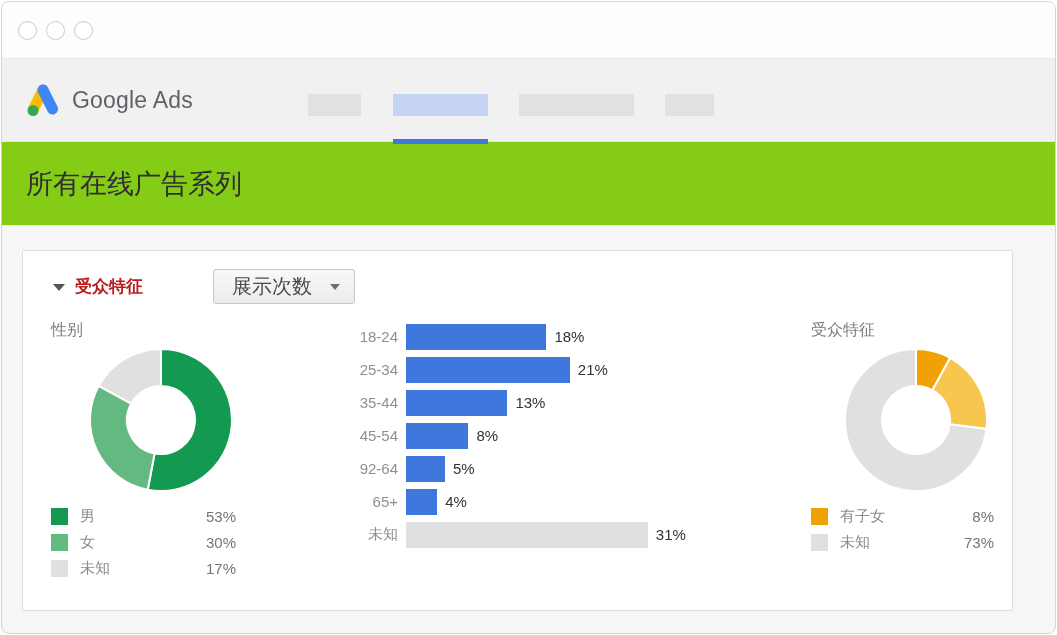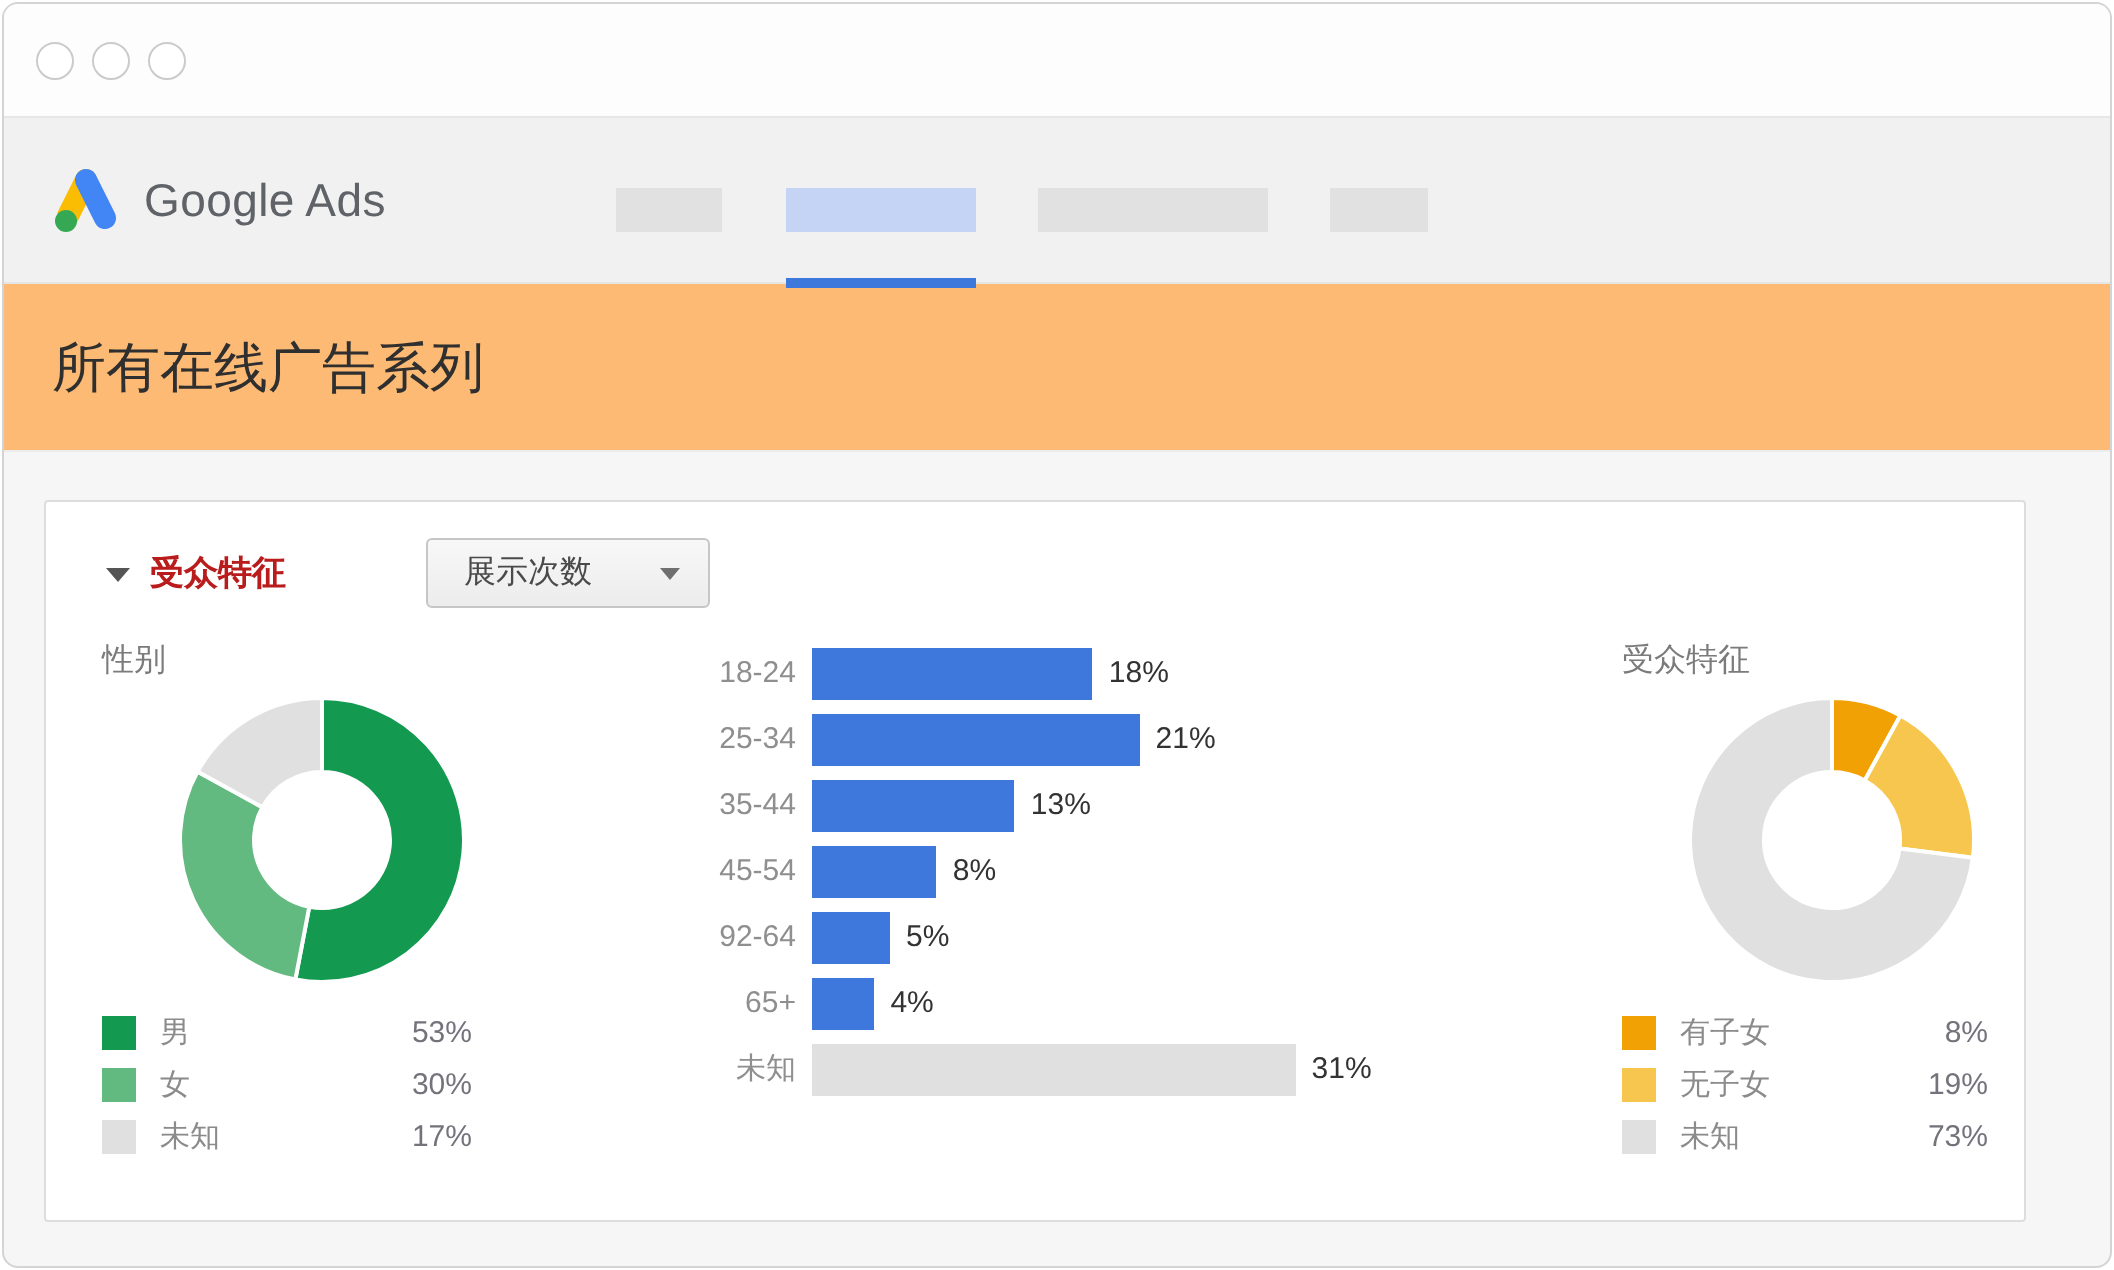--- a/index.html
+++ b/index.html
@@ -17,37 +17,37 @@
 
   
   .appbar { position:relative; height:83px; background:#f1f1f1; border-bottom:1px solid #e5e5e5; }
   .brand { position:absolute; left:22px; top:24px; display:flex; align-items:center; }
   .brand-text { margin-left:10px; font-size:23px; color:#5f6368; letter-spacing:.2px;text-align:right; }
   .navbar-block { position:absolute; top:35px; height:22px; background:#e1e1e1; }
   .navbar-block.active { background:#c5d4f4; }
   .nav-underline { position:absolute; top:80px; height:5px; background:#3d78dd; z-index:3; }
 
   
-  .pagebar { height:84px; background:#fdba74; display:flex; align-items:center; padding-left:24px;
+  .pagebar { height:84px; background:#84cc16; display:flex; align-items:center; padding-left:24px;
              border-bottom:1px solid #ececec; }
   .pagebar h1 { font-size:27px; font-weight:400; color:#2f2f2f; }
 
   
   .content { padding:24px 0 0 20px; }
   .card { width:991px; height:361px; background:#fff; border:1px solid #dddddd; border-radius:2px;
           padding:18px 0 0 28px; }
 
   .card-head { display:flex; align-items:center; height:35px; }
   .collapse-caret { width:0; height:0; border-left:6px solid transparent; border-right:6px solid transparent;
                     border-top:7px solid #555; margin:2px 10px 0 2px; cursor:pointer; }
   .card-title { font-size:17px; font-weight:700; color:#b91c1c; }
   .metric-dropdown { margin-left:70px; width:142px; height:35px; border:1px solid #c6c6c6; border-radius:3px;
                      background:linear-gradient(#f8f8f8,#ececec); display:flex; align-items:center;
                      justify-content:space-between; padding:0 14px 0 18px; cursor:pointer; }
-  .metric-dropdown .dd-label { font-size:16px; color:#4a4a4a; }
+  .metric-dropdown .dd-label { font-size:20px; color:#4a4a4a; }
   .dd-caret { width:0; height:0; border-left:5px solid transparent; border-right:5px solid transparent;
               border-top:6px solid #6f6f6f; }
 
   .charts-row { display:flex; margin-top:16px; }
   .chart-title { font-size:16px; color:#7b7b7b; height:21px; }
 
   .col-gender { width:185px; }
   .col-age { width:420px; margin-left:57px; }
   .col-parental { width:183px; margin-left:98px; }
 
@@ -184,25 +184,20 @@
               <path d="M 107.20451086122179 10.782225716885684 A 71 71 0 0 1 143.44014379332793 81.89865958306561 L 106.73189984469224 77.26132994118635 A 34 34 0 0 0 89.37962491945832 43.20557287850863 Z" fill="#f7c64f" stroke="#ffffff" stroke-width="2"></path>
               <path d="M 143.44014379332793 81.89865958306561 A 71 71 0 1 1 72.99999999999999 2 L 72.99999999999999 39 A 34 34 0 1 0 106.73189984469224 77.26132994118635 Z" fill="#e0e0e0" stroke="#ffffff" stroke-width="2"></path>
             </svg>
           <div class="legend">
               <div class="legend-row">
                 <div class="swatch" style="background:#f2a105"></div>
                 <span class="legend-label cjk">有子女</span>
                 <span class="legend-value">8%</span>
               </div>
               <div class="legend-row">
-                <div class="swatch" style="background:#f7c64f"></div>
-                <span class="legend-label cjk">无子女</span>
-                <span class="legend-value">19%</span>
-              </div>
-              <div class="legend-row">
                 <div class="swatch" style="background:#e0e0e0"></div>
                 <span class="legend-label cjk">未知</span>
                 <span class="legend-value">73%</span>
               </div>
             </div>
         </div>
 
       </div>
     </div>
   </div>

